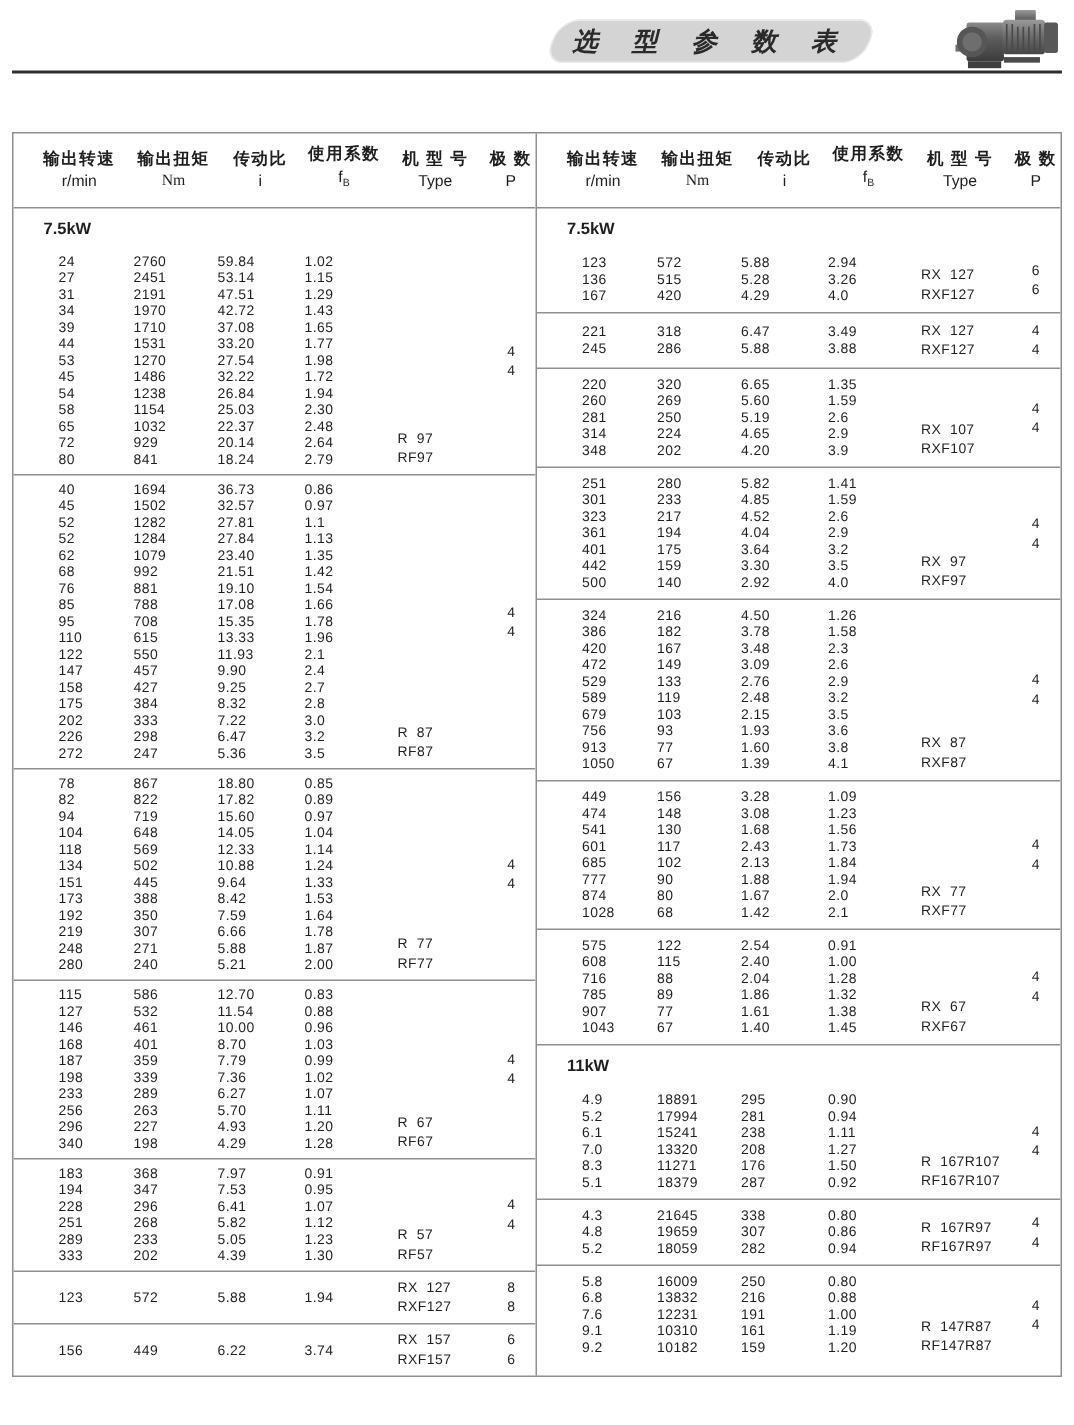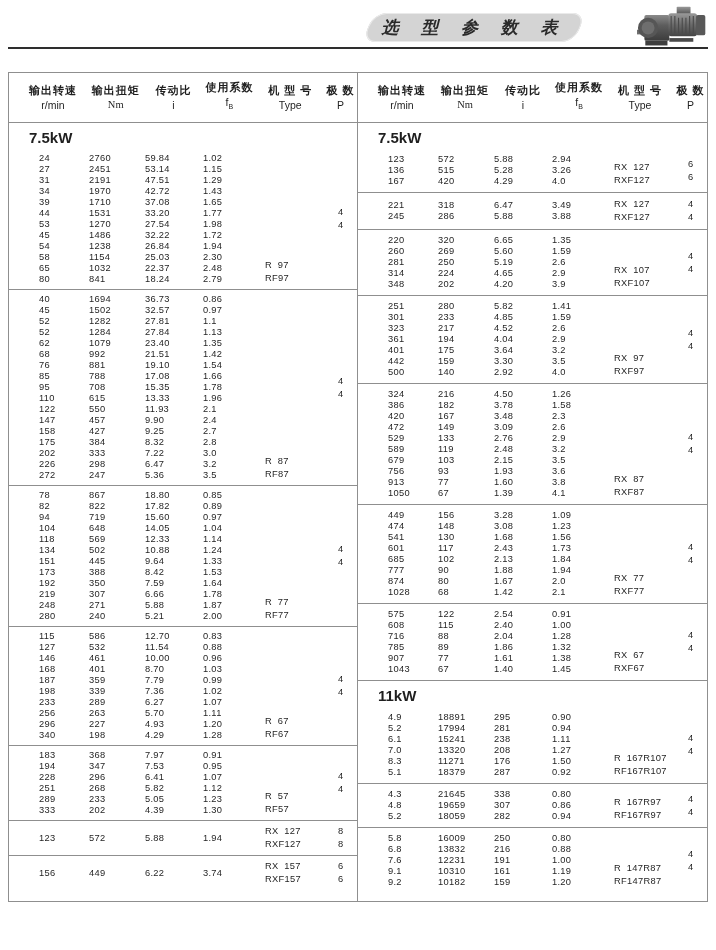--- a/index.html
+++ b/index.html
@@ -17,42 +17,42 @@
   .banner-text {
     display:block; transform:skewX(22deg);
     font-style:italic; font-weight:bold; font-size:17px; letter-spacing:9px;
     line-height:29px; text-align:center; color:#2a2a2a; white-space:nowrap;
   }
   .gearmotor { position:absolute; left:636px; top:3px; width:74px; height:48px; }
   .top-rule { position:absolute; left:8px; top:47px; width:700px; height:2px; background:#2e2e2e; }
 
   
   .paramtable {
-    position:absolute; left:8px; top:72px; width:700px; height:830px;
+    position:absolute; left:8px; top:88px; width:700px; height:830px;
     border:1px solid #8f8f8f; display:flex; background:#fff;
   }
   .half { width:349px; overflow:hidden; }
   .half.left { border-right:1px solid #8f8f8f; }
 
   .thead {
     height:50px; border-bottom:1px solid #8f8f8f;
     display:flex; align-items:center;
   }
   .hcell { text-align:center; }
   .hcell .cn { font-size:11px; font-weight:bold; letter-spacing:1px; line-height:15px; white-space:pre; }
   .hcell .unit { font-size:10.5px; line-height:14px; }
   .hc0 { width:78px; padding-left:10px; }
   .hc1 { width:58px;font-family:Liberation Serif, serif; }
   .hc2 { width:58px; }
   .hc3 { width:54px; }
   .hc4 { width:68px; }
   .hc5 { width:33px; }
   .hcell sub { font-size:7px; }
 
-  .power-label { font-size:15px; font-weight:bold; padding:5px 0 2px 20px; line-height:19px; }
+  .power-label { font-size:11px; font-weight:bold; padding:5px 0 2px 20px; line-height:19px; }
   .section-sep { border-top:1px solid #8f8f8f; }
 
   .block { display:flex; padding:4px 0; }
   .half.right .block { padding:5px 0; }
   .block-sep { border-top:1px solid #8f8f8f; }
 
   .rows { width:248px; display:flex; flex-direction:column; justify-content:center; }
   .row { display:grid; grid-template-columns:78px 58px 58px 54px; line-height:11px; }
   .c { font-size:9.3px; letter-spacing:0.3px; }
   .c0 { padding-left:30px; }
@@ -203,20 +203,26 @@
                 <span class="c c2">25.03</span>
                 <span class="c c3">2.30</span>
               </div>
               <div class="row">
                 <span class="c c0">65</span>
                 <span class="c c1">1032</span>
                 <span class="c c2">22.37</span>
                 <span class="c c3">2.48</span>
               </div>
               <div class="row">
+                <span class="c c0">72</span>
+                <span class="c c1">929</span>
+                <span class="c c2">20.14</span>
+                <span class="c c3">2.64</span>
+              </div>
+              <div class="row">
                 <span class="c c0">80</span>
                 <span class="c c1">841</span>
                 <span class="c c2">18.24</span>
                 <span class="c c3">2.79</span>
               </div>
             </div>
             <div class="typecol"><div>R  97</div><div>RF97</div></div>
             <div class="pcol">
               <div>4</div>
               <div>4</div>

